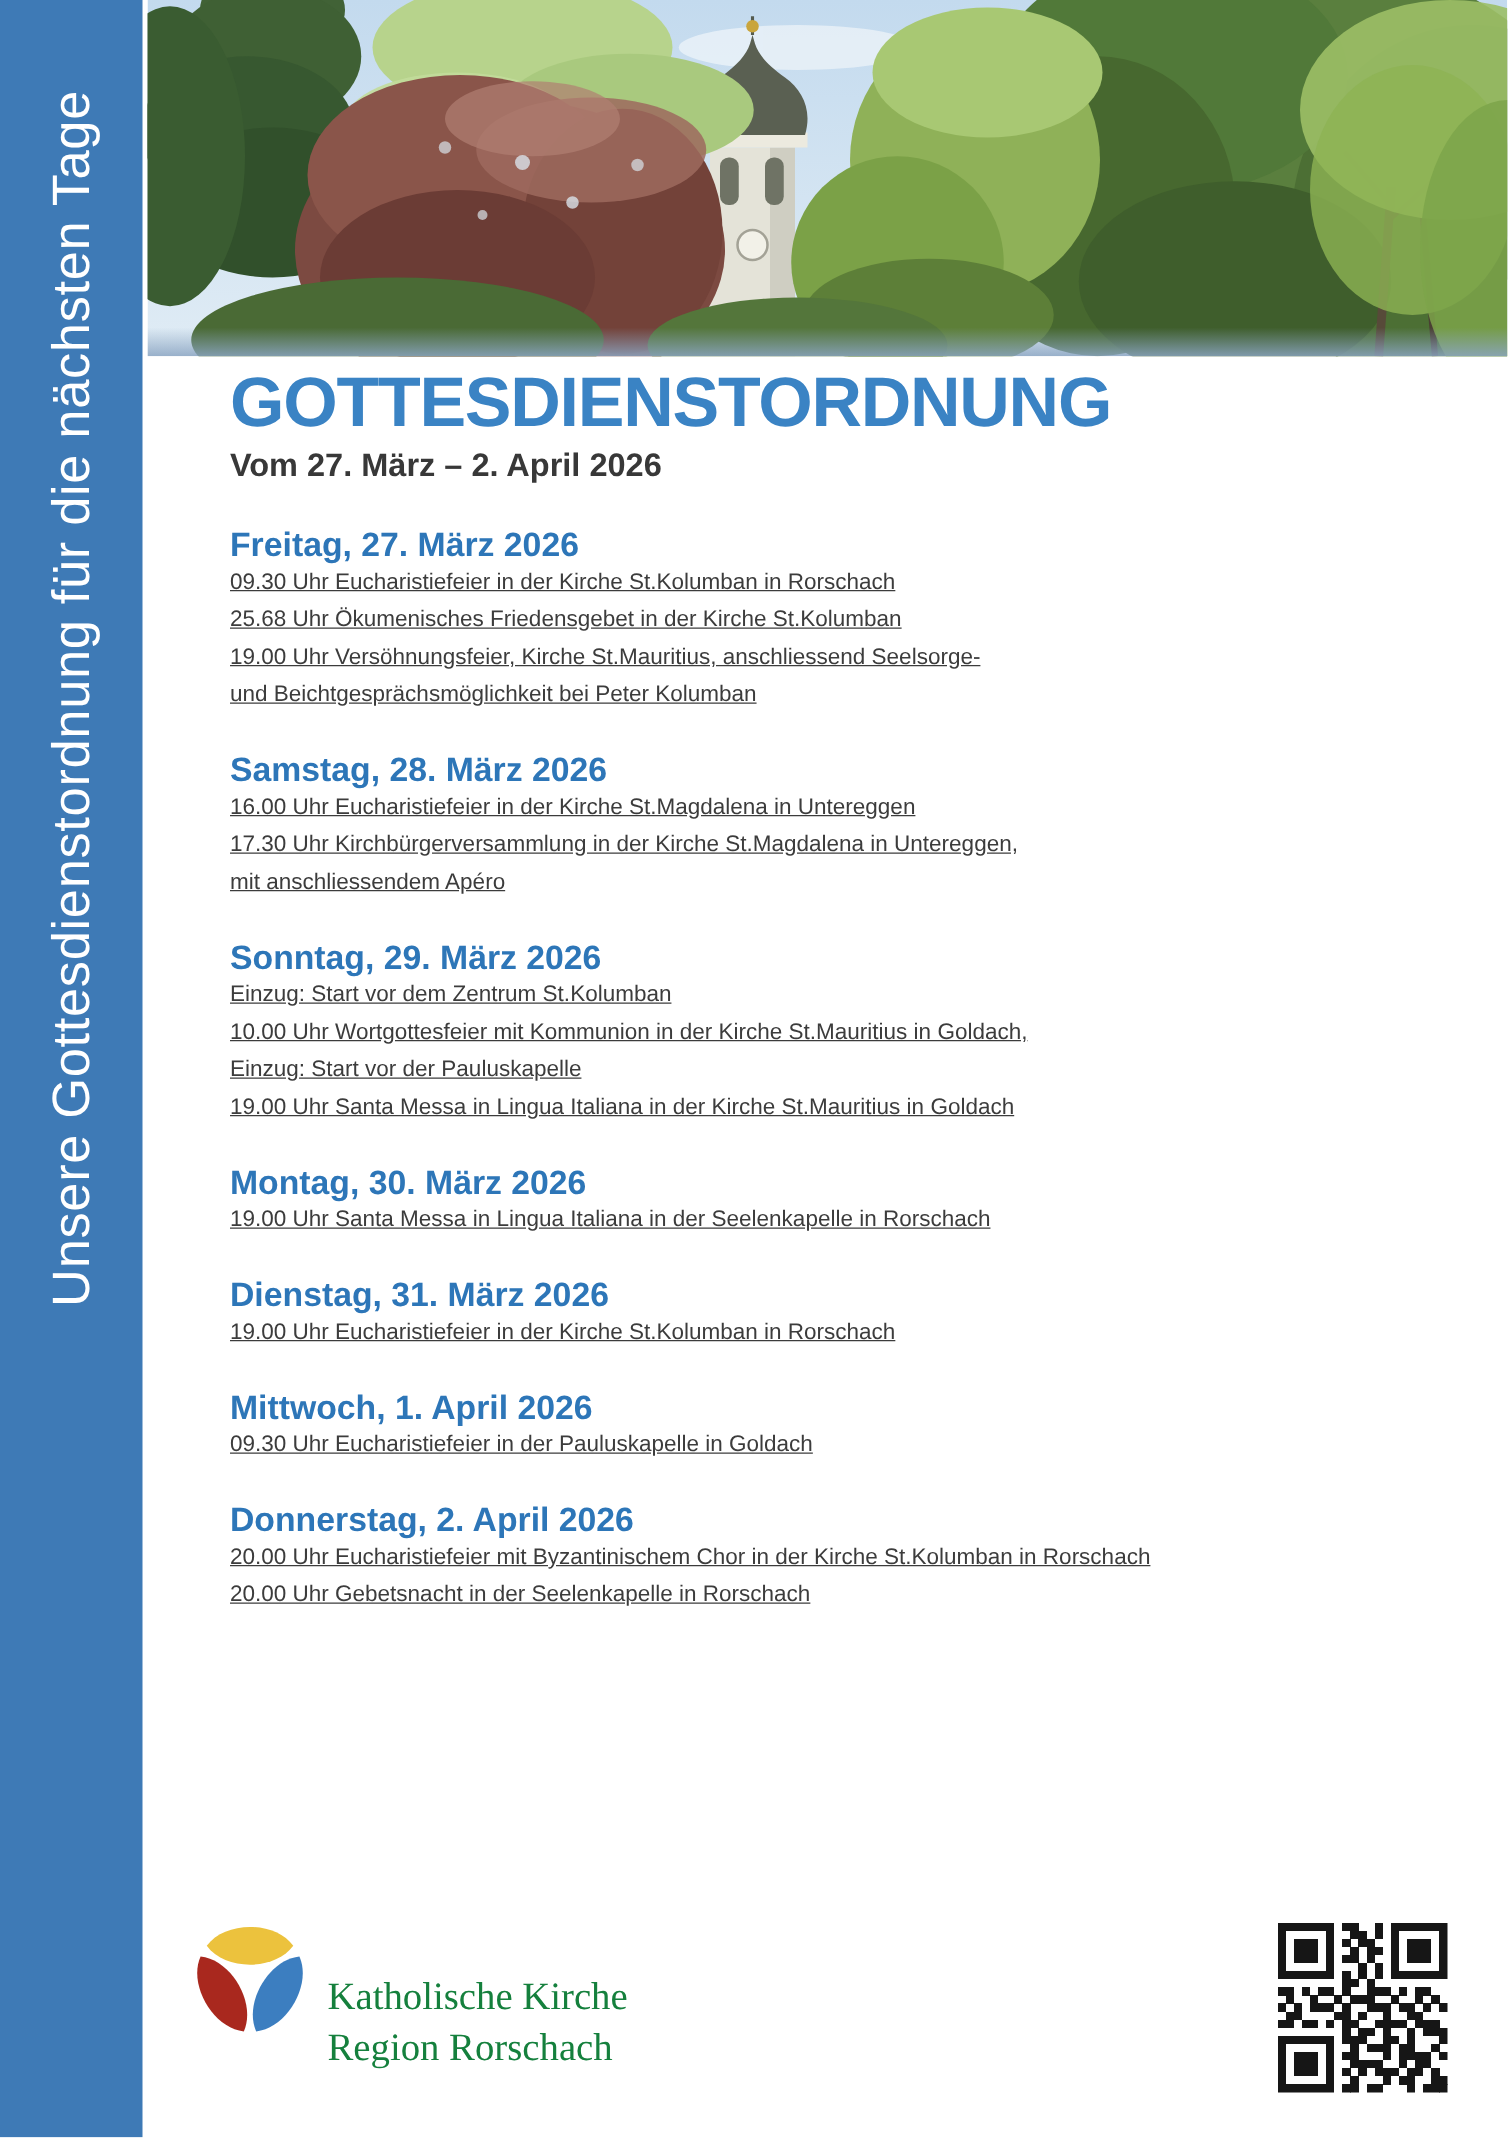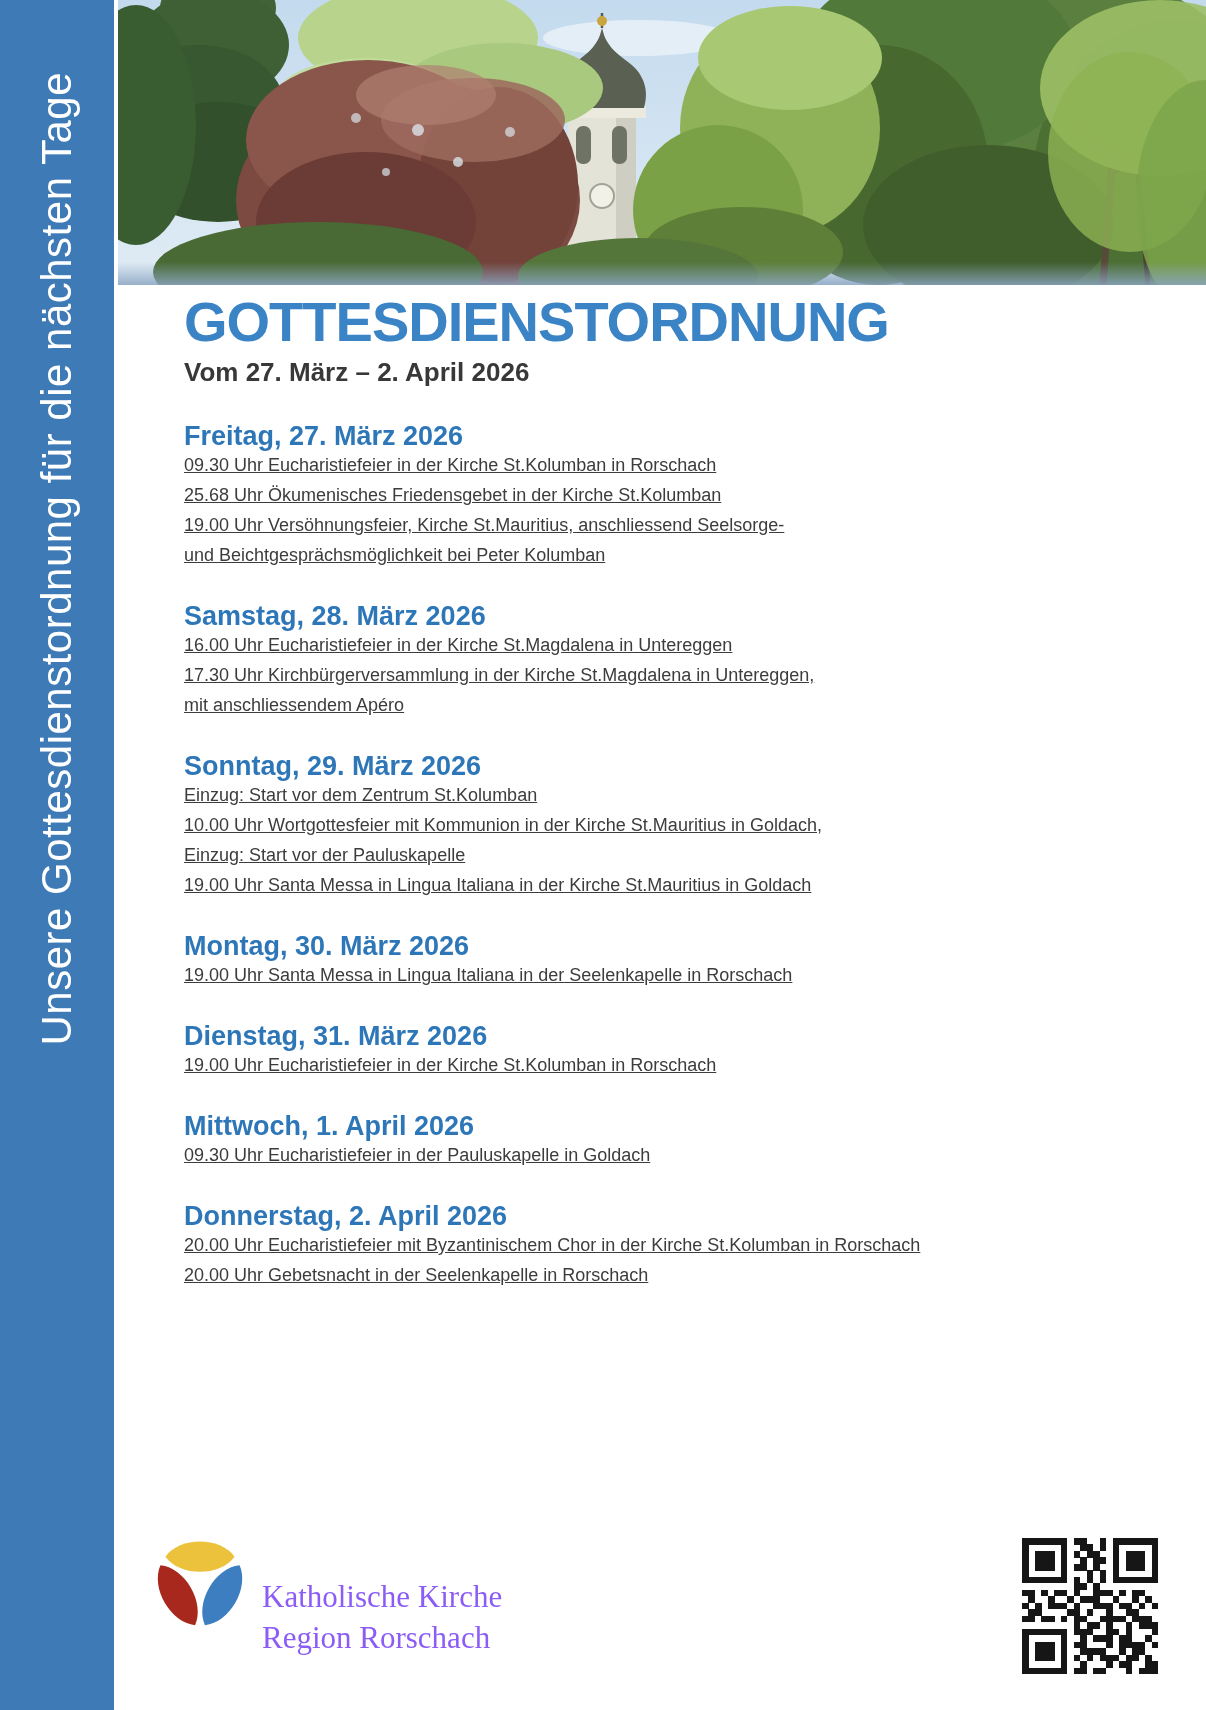--- a/index.html
+++ b/index.html
@@ -28,21 +28,21 @@
   .subtitle{margin:8px 0 0 0;font-size:26px;line-height:30px;font-weight:700;color:var(--subtitle-text,#383838);}
   .schedule{margin-top:35px;}
   .day-section{margin:0 0 32px 0;}
   .day-heading{margin:0;font-size:27px;line-height:28px;font-weight:700;color:var(--heading-blue,#2d76b8);}
   .event-line{margin:0;font-size:18px;line-height:30px;font-weight:400;color:var(--body-text,#3c3c3c);white-space:nowrap;text-decoration:underline;}
   
   .footer-logo{position:absolute;left:150px;top:1531px;width:100px;height:96px;}
   .org-name{
     position:absolute;left:262px;top:1576px;
     font-family:"Liberation Serif","DejaVu Serif",serif;
-    font-size:31px;line-height:41px;color:#8b5cf6;
+    font-size:31px;line-height:41px;color:#15803d;
   }
   .qr{position:absolute;left:1022px;top:1538px;width:136px;height:136px;}
 </style>
 </head>
 <body>
 
 <div class="page">
 
   <aside class="sidebar">
     <div class="sidebar-text">Unsere Gottesdienstordnung für die nächsten Tage</div>

